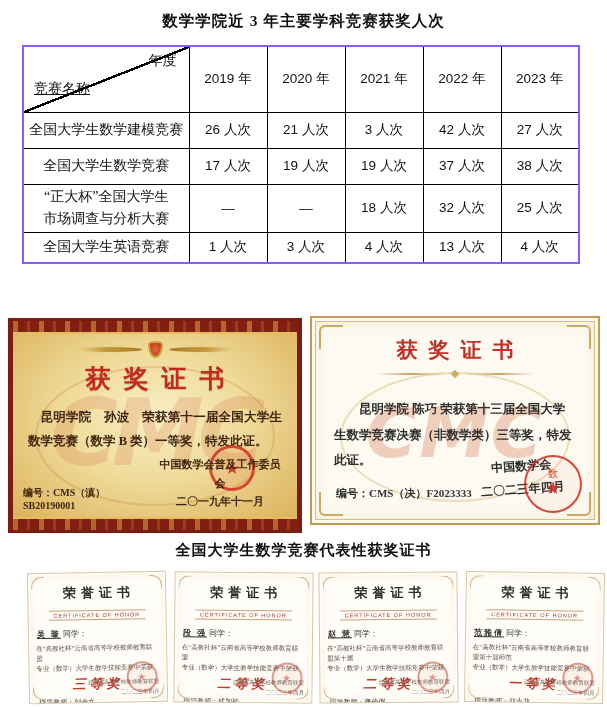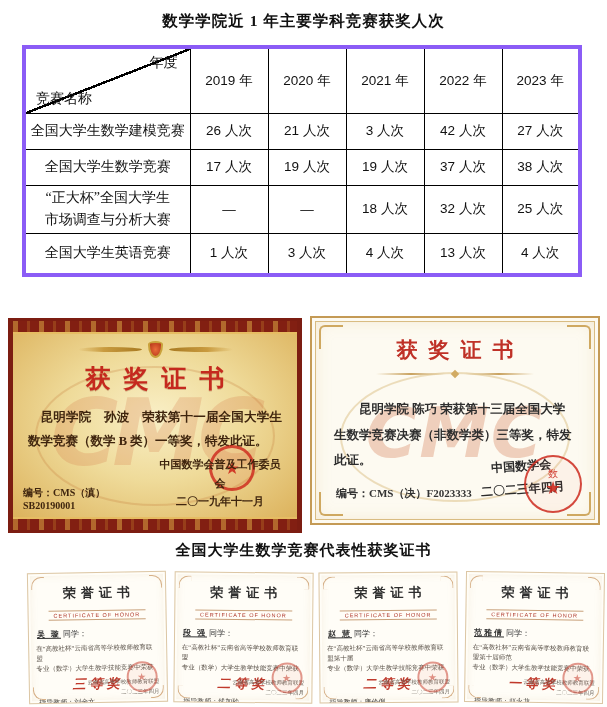--- a/index.html
+++ b/index.html
@@ -4,34 +4,34 @@
 <style>
   * { margin:0; padding:0; box-sizing:border-box; }
   html,body { width:607px; height:707px; background:#ffffff; overflow:hidden; }
   body { font-family:"Liberation Serif", serif; color:#111; position:relative; }
 
   .page-title { position:absolute; top:11px; left:0; width:100%; text-align:center;
     font-size:15.5px; font-weight:600; letter-spacing:1px; }
 
   
   table.awards { position:absolute; left:22px; top:45px; width:556px;
-    border-collapse:collapse; table-layout:fixed; border:4px solid #8b5cf6; }
+    border-collapse:collapse; table-layout:fixed; border:2px solid #8b5cf6; }
   table.awards td { border:1px solid #000; text-align:center; vertical-align:middle;
     font-size:14px; padding:1px 2px; }
   table.awards td.num { font-family:"Liberation Sans", sans-serif; font-size:13.5px; }
   col.c0 { width:166px; }
   col.cy { width:78px; }
   tr.hrow { height:66px; }
   tr.r0 { height:36px; } tr.r1 { height:36px; } tr.r2 { height:48px; }
-  tr.r3 { height:47px; } tr.r4 { height:42px; }
+  tr.r3 { height:47px; } tr.r4 { height:31px; }
   td.diag { position:relative; padding:0;
     background:linear-gradient(to bottom right, transparent calc(50% - 1.2px),
       #000 calc(50% - 1.2px), #000 calc(50% + 1.2px), transparent calc(50% + 1.2px)); }
   td.diag .corner-top { position:absolute; top:5px; right:12px; font-size:14px; }
-  td.diag .corner-bottom { position:absolute; bottom:5px; left:10px; font-size:14px; }
+  td.diag .corner-bottom { position:absolute; bottom:14px; left:10px; font-size:14px;text-decoration:underline; }
   .cell-line { display:block; line-height:1.55; }
 
   
   .cert-left { position:absolute; left:8px; top:318px; width:294px; height:215px;
     background:#7c1d11; padding:3px 5px; display:flex; flex-direction:column; }
   .cl-band { height:13px; flex:0 0 auto;
     background:#821f12 repeating-linear-gradient(90deg, rgba(217,164,66,.55) 0 5px,
       rgba(130,31,18,0) 5px 14px, rgba(190,120,40,.35) 14px 17px, rgba(130,31,18,0) 17px 26px); }
   .cl-band-top { border-bottom:2px solid #e6bc62; }
   .cl-band-bottom { border-top:2px solid #e6bc62; }
@@ -129,21 +129,21 @@
   .hc-issuer { position:absolute; right:7px; bottom:5px; text-align:right;
     font-size:5.5px; color:#6b635a; line-height:1.7; }
   .hc-seal { position:absolute; right:9px; bottom:9px; width:31px; height:31px;
     border:2px solid rgba(199,62,46,.5); border-radius:50%;
     background:rgba(222,96,76,.07); display:flex; align-items:center; justify-content:center;
     color:rgba(199,62,46,.55); font-size:10px; }
 </style>
 </head>
 <body>
 
-<div class="page-title">数学学院近 1 年主要学科竞赛获奖人次</div>
+<div class="page-title">数学学院近 3 年主要学科竞赛获奖人次</div>
 
 <table class="awards">
   <colgroup>
       <col class="c0">
       <col class="cy">
       <col class="cy">
       <col class="cy">
       <col class="cy">
       <col class="cy">
     </colgroup>

